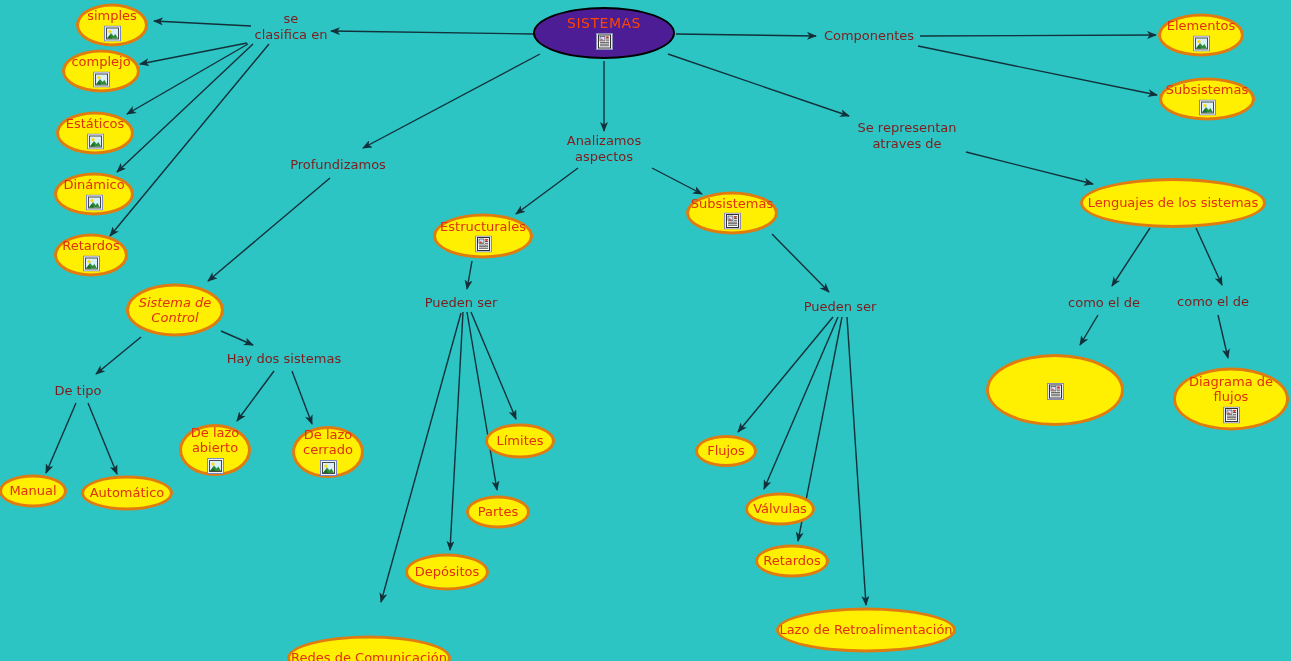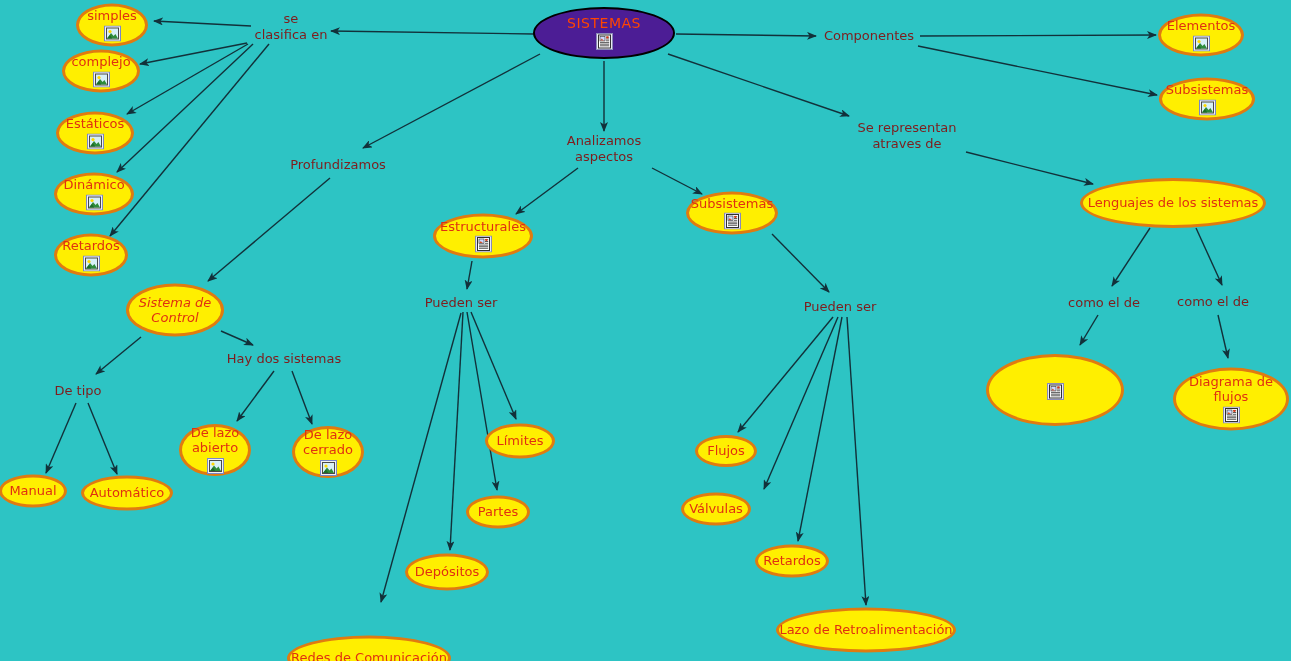--- a/index.html
+++ b/index.html
@@ -197,21 +197,21 @@
               <path d="M10 4.2 h3.2"></path>
               <path d="M10 6 h3.2"></path>
               <path d="M10 7.8 h3.2"></path>
               <path d="M4 9.6 h9.2"></path>
               <path d="M4 11.2 h9.2"></path>
               <path d="M4 12.8 h9.2"></path>
             </g>
             <rect x="10.4" y="3.4" width="2" height="2" fill="#e03010"></rect>
           </svg></span></div>
       <div class="node" style="left: 726px; top: 451px; width: 62px; height: 32px;"><span class="lbl">Flujos</span></div>
-      <div class="node" style="left: 716px; top: 509px; width: 70px; height: 33px;"><span class="lbl">Válvulas</span></div>
+      <div class="node" style="left: 780px; top: 509px; width: 70px; height: 33px;"><span class="lbl">Válvulas</span></div>
       <div class="node" style="left: 792px; top: 561px; width: 74px; height: 33px;"><span class="lbl">Retardos</span></div>
       <div class="node" style="left: 866px; top: 630px; width: 180px; height: 45px;"><span class="lbl">Lazo de Retroalimentación</span></div>
       <div class="node" style="left: 1201px; top: 35px; width: 86px; height: 43px;"><span class="lbl">Elementos</span><span class="ic"><svg class="icon" width="17" height="16" viewBox="0 0 17 16">
             <rect x="0.5" y="0.5" width="16" height="15" fill="#f2f2f2" stroke="#7a86c8"></rect>
             <rect x="2.5" y="2.5" width="12" height="11" fill="#d8f0f8" stroke="#4a4a4a"></rect>
             <circle cx="6" cy="6" r="1.6" fill="#ffd800"></circle>
             <path d="M3 13 L7 7.5 L9.6 10.6 L11.4 8.6 L14 13 Z" fill="#2e8b3a"></path>
             <path d="M3 13 L6 9.6 L8.2 13 Z" fill="#1d6b2a"></path>
           </svg></span></div>
       <div class="node" style="left: 1207px; top: 99px; width: 96px; height: 43px;"><span class="lbl">Subsistemas</span><span class="ic"><svg class="icon" width="17" height="16" viewBox="0 0 17 16">

